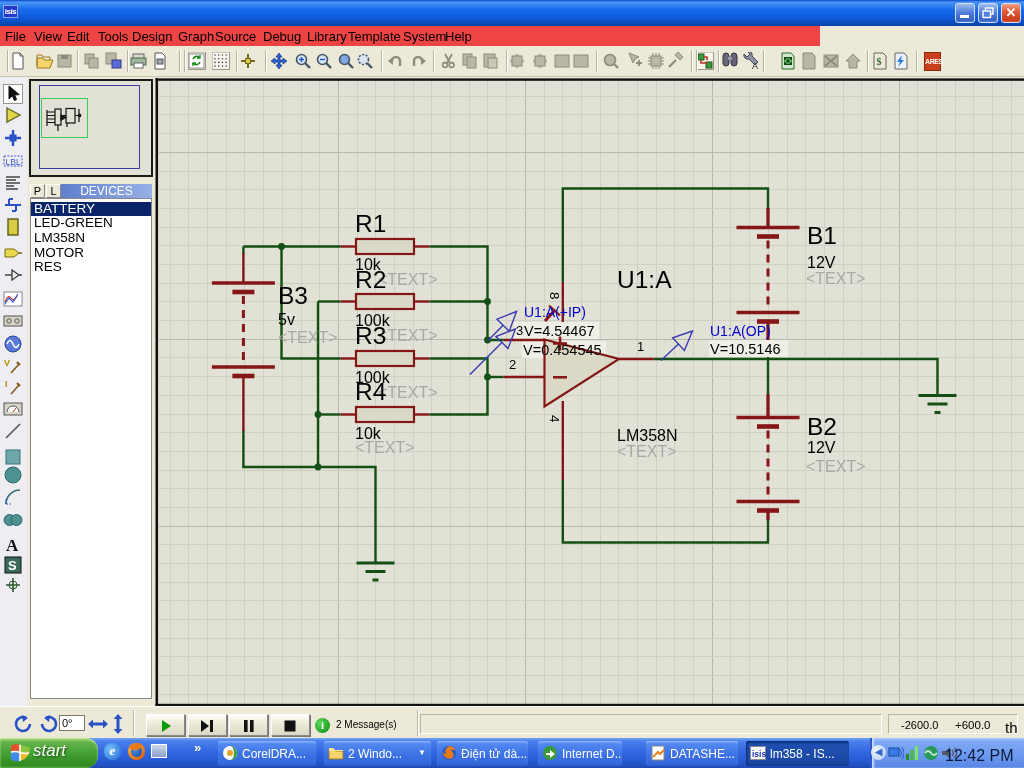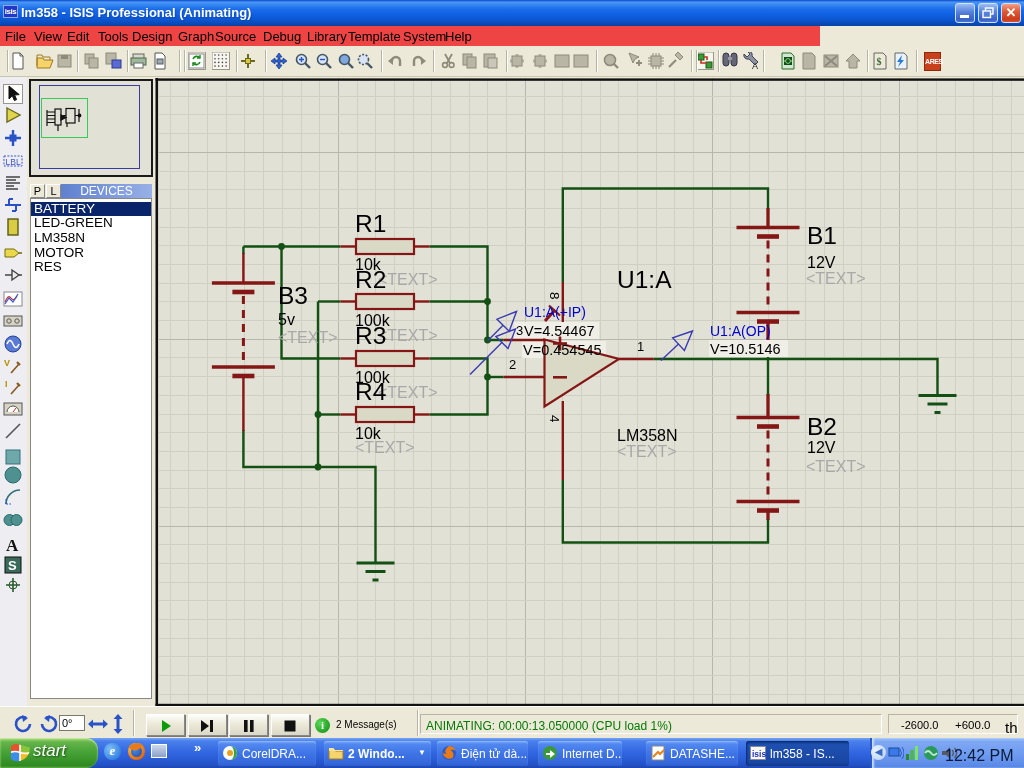--- a/index.html
+++ b/index.html
@@ -22,21 +22,20 @@
 #devlist{position:absolute;left:3px;top:121px;width:122px;height:501px;background:#fff;border:1px solid #888;font-size:13.5px}
 #devlist .row{height:14.7px;line-height:14.7px;padding-left:3px;white-space:nowrap}
 #devlist .sel{background:#0A246A;color:#fff}
 #statusbar{position:absolute;left:0;top:706px;width:1024px;height:32px;background:#ECE9D8;font-size:11px}
 #taskbar{position:absolute;left:0;top:738px;width:1024px;height:30px;background:linear-gradient(180deg,#77A5F3 0%,#4A80EC 10%,#3368E2 45%,#2A5CD6 70%,#2250C4 92%,#1E46AE 100%)}
 
 </style></head>
 <body>
 <div id="titlebar">
  <div class="ticon">isis</div>
- <div class="ttext">lm358 - ISIS Professional (Animating)</div>
  <div class="wbtn" id="bmin">
       <div style="position:absolute;left:4px;bottom:4px;width:9px;height:2.6px;background:#fff"></div>
     </div>
  <div class="wbtn" id="bmax"><svg width="12" height="12" style="margin-top:3px" viewBox="0 0 12 12">
         <rect x="3.5" y="1" width="7.5" height="6" fill="none" stroke="#fff" stroke-width="1.4"></rect>
         <rect x="1" y="4" width="7.5" height="6.5" fill="#5580DA" stroke="#fff" stroke-width="1.4"></rect>
       </svg></div>
  <div class="wbtn" id="bclose" style="font-size:13px;font-weight:bold">✕</div>
 </div>
 <div id="menubar">
@@ -608,21 +607,20 @@
         <rect x="2" y="1" width="3.6" height="12" fill="#111"></rect>
         <rect x="8" y="1" width="3.6" height="12" fill="#111"></rect>
       </svg></div>
     <div style="position:absolute;top:8px;width:39px;height:22px;background:linear-gradient(180deg,#FDFDFB,#ECE9D8 45%,#DCD8C8);border:1px solid #888;border-top-color:#fff;border-left-color:#fff;box-shadow:1px 1px 0 #777;text-align:center;left:270.5px"><svg width="14" height="14" style="margin-top:4px" viewBox="0 0 14 14">
         <rect x="1.5" y="1.5" width="11" height="11" fill="#111"></rect>
       </svg></div>
     <div style="position:absolute;left:315px;top:12px;width:15px;height:15px;border-radius:8px;background:radial-gradient(circle at 5px 5px,#5ad85a,#0a8a0a);color:#fff;font-size:11px;font-weight:bold;text-align:center;line-height:15px;font-family:'Liberation Serif',serif">i</div>
     <div style="position:absolute;left:336px;top:13px;font-size:10px">2 Message(s)</div>
     <div style="position:absolute;left:417px;top:4px;width:2px;height:26px;border-left:1px solid #b8b4a4;border-right:1px solid #fff"></div>
     <div style="position:absolute;left:420px;top:8px;width:462px;height:20px;border:1px solid #b8b4a4;border-bottom-color:#fff;border-right-color:#fff"></div>
-    <div style="position:absolute;left:426px;top:13px;font-size:12px;color:#047a04">ANIMATING: 00:00:13.050000 (CPU load 1%)</div>
     <div style="position:absolute;left:888px;top:8px;width:130px;height:20px;border:1px solid #b8b4a4;border-bottom-color:#fff;border-right-color:#fff"></div>
     <div style="position:absolute;left:901px;top:13px;font-size:11px">-2600.0</div>
     <div style="position:absolute;left:955px;top:13px;font-size:11.5px">+600.0</div>
     <div style="position:absolute;left:1005px;top:13px;font-size:15px">th</div>
   </div>
 <div id="taskbar">
     <div style="position:absolute;left:0;top:0;width:98px;height:30px;border-radius:0 12px 12px 0;background:linear-gradient(180deg,#9CCF70 0%,#63B44A 15%,#48A338 45%,#389428 75%,#2F8A22 92%,#56A83E 100%);box-shadow:inset 0 1px 2px #cef0a8"></div>
     <svg style="position:absolute;left:10px;top:4px" width="21" height="21" viewBox="0 0 21 21">
       <defs>
         <clipPath id="fw">
@@ -651,21 +649,21 @@
           <path d="M8,1 a7,7 0 0 1 0,14 a4,7 0 0 0 0,-14" fill="#3aa03a"></path>
           <circle cx="8" cy="8" r="3" fill="#e8a020"></circle>
         </svg></span>
       <span style="position:absolute;left:24px;top:6px;font-weight:normal;white-space:nowrap">CorelDRA...</span>
     </div>
     <div style="position:absolute;left:324px;top:3px;width:107px;height:25px;border-radius:3px;background:linear-gradient(180deg,#7FA9F6 0%,#5288F0 12%,#3E74E6 50%,#3668DA 88%,#2E5ECE 100%);box-shadow:inset 0 1px 1px #8ab4f8;color:#fff;font-size:12px;overflow:hidden">
       <span style="position:absolute;left:4px;top:4px;width:16px;height:16px"><svg width="16" height="16" viewBox="0 0 16 16">
           <path d="M1,4 h5 l1.5,2 h7.5 v8 h-14 z" fill="#F6D36B" stroke="#A07B1E"></path>
           <path d="M1,6 h14 v-1 h-8 l-1.5,-2 h-4.5 z" fill="#FAE49B"></path>
         </svg></span>
-      <span style="position:absolute;left:24px;top:6px;font-weight:bold;white-space:nowrap">2 Windo...</span>
+      <span style="position:absolute;left:24px;top:6px;font-weight:normal;white-space:nowrap">2 Windo...</span>
       <span style="position:absolute;right:5px;top:7px;font-size:8px">▼</span>
     </div>
     <div style="position:absolute;left:437px;top:3px;width:91px;height:25px;border-radius:3px;background:linear-gradient(180deg,#7FA9F6 0%,#5288F0 12%,#3E74E6 50%,#3668DA 88%,#2E5ECE 100%);box-shadow:inset 0 1px 1px #8ab4f8;color:#fff;font-size:12px;overflow:hidden">
       <span style="position:absolute;left:4px;top:4px;width:16px;height:16px"><svg width="16" height="16" viewBox="0 0 16 16">
           <circle cx="8" cy="8" r="7" fill="#2a5ac8"></circle>
           <path d="M8,1 a7,7 0 0 1 6.5,4.5 c-2,-1 -3,-1 -5,-0.5 3,2 4,5 2,8 a7,7 0 0 1 -10,-6 c1,1.5 2,2 3.5,2 -1.5,-2.5 -0.5,-6 3,-8" fill="#e87a18"></path>
         </svg></span>
       <span style="position:absolute;left:24px;top:6px;font-weight:normal;white-space:nowrap">Điện tử dà...</span>
     </div>
     <div style="position:absolute;left:538px;top:3px;width:84px;height:25px;border-radius:3px;background:linear-gradient(180deg,#7FA9F6 0%,#5288F0 12%,#3E74E6 50%,#3668DA 88%,#2E5ECE 100%);box-shadow:inset 0 1px 1px #8ab4f8;color:#fff;font-size:12px;overflow:hidden">

